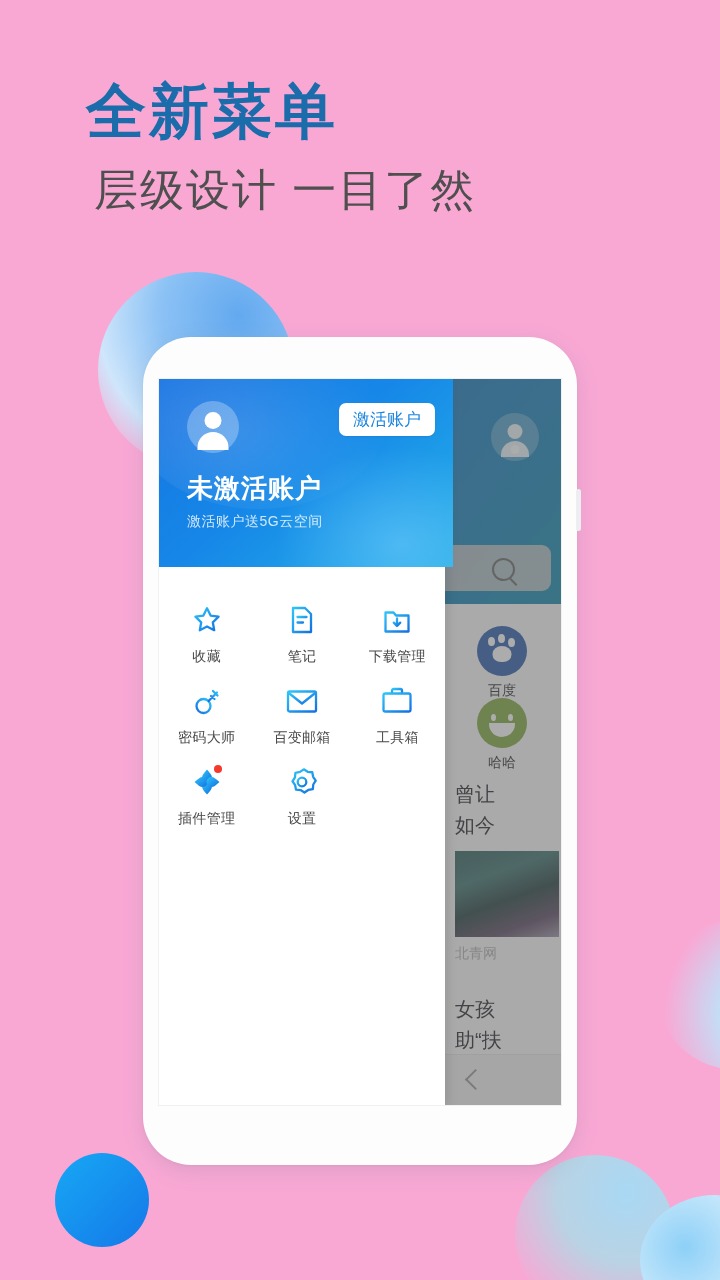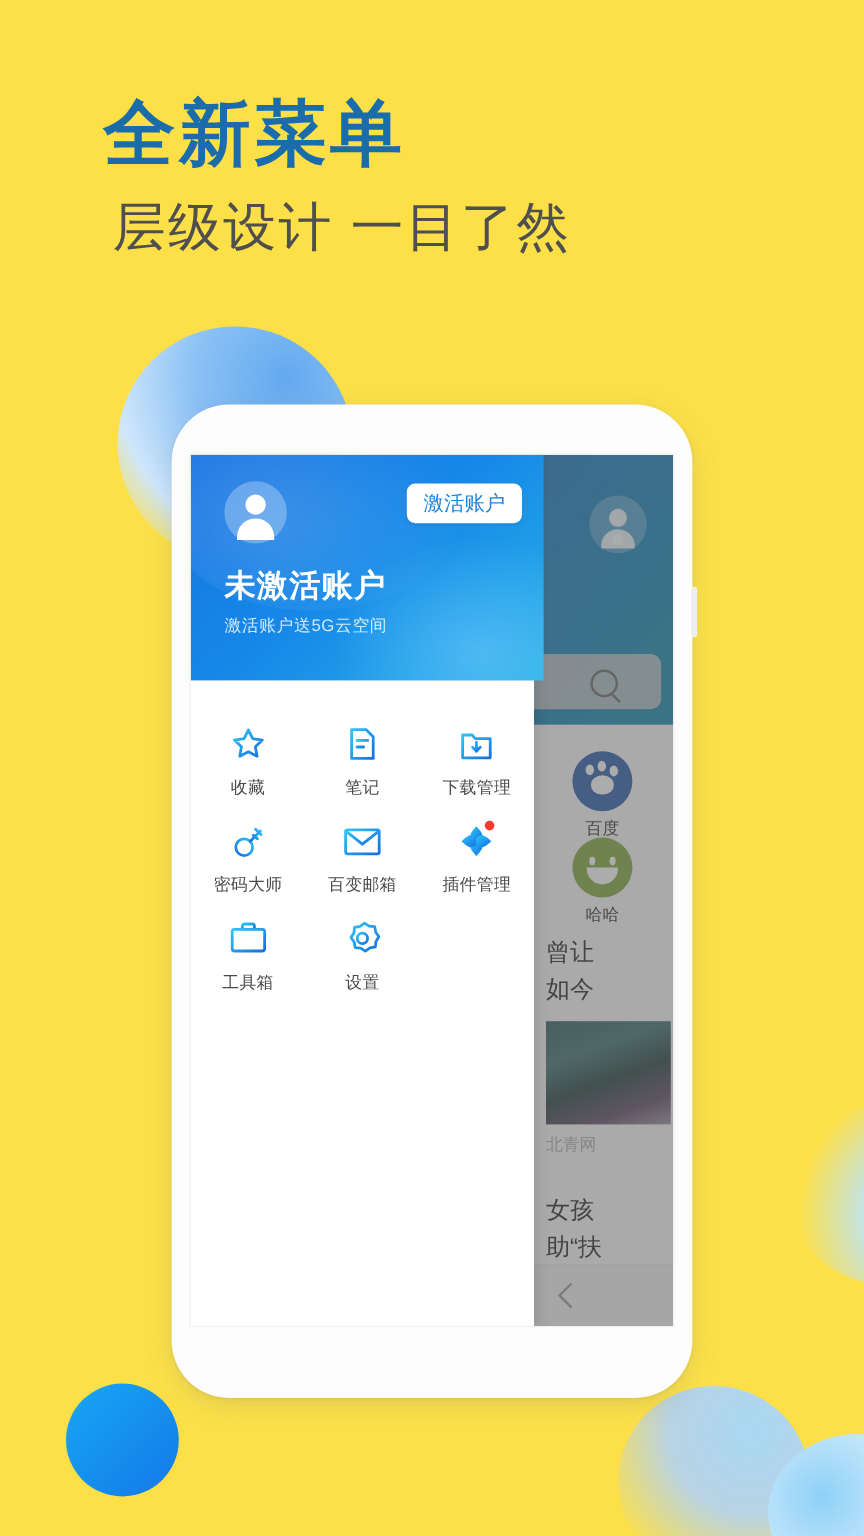--- a/index.html
+++ b/index.html
@@ -5,21 +5,21 @@
   html, body {
     margin: 0; padding: 0;
     width: 720px; height: 1280px;
     background: #ffffff;
     font-family: "Liberation Sans", "DejaVu Sans", sans-serif;
     overflow: hidden;
   }
   #stage {
     position: relative;
     width: 720px; height: 1280px;
-    background: #fde047;
+    background: #f9a8d4;
     overflow: hidden;
   }
 
   
   .blob { position: absolute; border-radius: 50%; }
   #blob-topleft {
     left: 98px; top: 272px; width: 196px; height: 196px;
     background: radial-gradient(circle at 72% 22%, #63a9ef 0%, #8cc2f5 38%, #cfe6fb 68%, rgba(255,255,255,0) 88%);
   }
   #blob-bottomleft {
@@ -407,55 +407,55 @@
                   </defs>
                 <rect x="3" y="4.5" width="28" height="20" rx="1.5" stroke="url(#g5)" stroke-width="2.3" fill="none"></rect>
                 <path d="M3.8 6 L17 16.5 L30.2 6" stroke="url(#g5)" stroke-width="2.3" stroke-linecap="round" stroke-linejoin="round" fill="none"></path>
               </svg>
             </div>
             <div class="menu-label">百变邮箱</div>
           </div>
 
           <div class="menu-item">
             <div class="menu-icon">
+              <svg width="34" height="30" viewBox="0 0 34 30" fill="none">
+                <defs>
+                    <linearGradient id="g7" x1="0" y1="0" x2="1" y2="1">
+                  <stop offset="0%" stop-color="#2ec4f7"></stop>
+                      <stop offset="100%" stop-color="#1471e2"></stop>
+                </linearGradient>
+                  </defs>
+                <path d="M12 7 v-2.5 a1.5 1.5 0 0 1 1.5 -1.5 h7 a1.5 1.5 0 0 1 1.5 1.5 V7" stroke="url(#g7)" stroke-width="2.3" stroke-linecap="round" fill="none"></path>
+                <rect x="3.5" y="7.5" width="27" height="18" rx="1.8" stroke="url(#g7)" stroke-width="2.3" fill="none"></rect>
+              </svg>
+            </div>
+            <div class="menu-label">工具箱</div>
+          </div>
+
+          <div class="menu-item">
+            <div class="menu-icon">
               <svg width="32" height="32" viewBox="0 0 32 32" fill="none">
                 <defs>
                     <linearGradient id="g6" x1="0" y1="0" x2="1" y2="1">
                   <stop offset="0%" stop-color="#2ec4f7"></stop>
                       <stop offset="100%" stop-color="#1471e2"></stop>
                 </linearGradient>
                   </defs>
                 <path d="M16 3.5 C19 7 21 9 21 11.5 a5 5 0 0 1 -10 0 C11 9 13 7 16 3.5 Z" fill="url(#g6)"></path>
                 <path d="M16 28.5 C13 25 11 23 11 20.5 a5 5 0 0 1 10 0 C21 23 19 25 16 28.5 Z" fill="url(#g6)"></path>
                 <path d="M3.5 16 C7 13 9 11 11.5 11 a5 5 0 0 1 0 10 C9 21 7 19 3.5 16 Z" fill="url(#g6)"></path>
                 <path d="M28.5 16 C25 19 23 21 20.5 21 a5 5 0 0 1 0 -10 C23 11 25 13 28.5 16 Z" fill="url(#g6)"></path>
               </svg>
               <span class="badge-dot"></span>
             </div>
             <div class="menu-label">插件管理</div>
           </div>
 
           <div class="menu-item">
             <div class="menu-icon">
-              <svg width="34" height="30" viewBox="0 0 34 30" fill="none">
-                <defs>
-                    <linearGradient id="g7" x1="0" y1="0" x2="1" y2="1">
-                  <stop offset="0%" stop-color="#2ec4f7"></stop>
-                      <stop offset="100%" stop-color="#1471e2"></stop>
-                </linearGradient>
-                  </defs>
-                <path d="M12 7 v-2.5 a1.5 1.5 0 0 1 1.5 -1.5 h7 a1.5 1.5 0 0 1 1.5 1.5 V7" stroke="url(#g7)" stroke-width="2.3" stroke-linecap="round" fill="none"></path>
-                <rect x="3.5" y="7.5" width="27" height="18" rx="1.8" stroke="url(#g7)" stroke-width="2.3" fill="none"></rect>
-              </svg>
-            </div>
-            <div class="menu-label">工具箱</div>
-          </div>
-
-          <div class="menu-item">
-            <div class="menu-icon">
               <svg width="32" height="32" viewBox="0 0 32 32" fill="none">
                 <defs>
                     <linearGradient id="g8" x1="0" y1="0" x2="1" y2="1">
                   <stop offset="0%" stop-color="#2ec4f7"></stop>
                       <stop offset="100%" stop-color="#1471e2"></stop>
                 </linearGradient>
                   </defs>
                 <path d="M16 3.2 l4.2 1.9 4.6 -0.2 1.5 4.4 3.1 3.4 -1.9 4.2 0.2 4.6 -4.4 1.5 -3.4 3.1 -4.2 -1.9 -4.6 0.2 -1.5 -4.4 -3.1 -3.4 1.9 -4.2 -0.2 -4.6 4.4 -1.5 Z" stroke="url(#g8)" stroke-width="2.3" stroke-linejoin="round" fill="none" transform="rotate(8 16 16)"></path>
                 <circle cx="16" cy="16" r="4.3" stroke="url(#g8)" stroke-width="2.3" fill="none"></circle>
               </svg>

